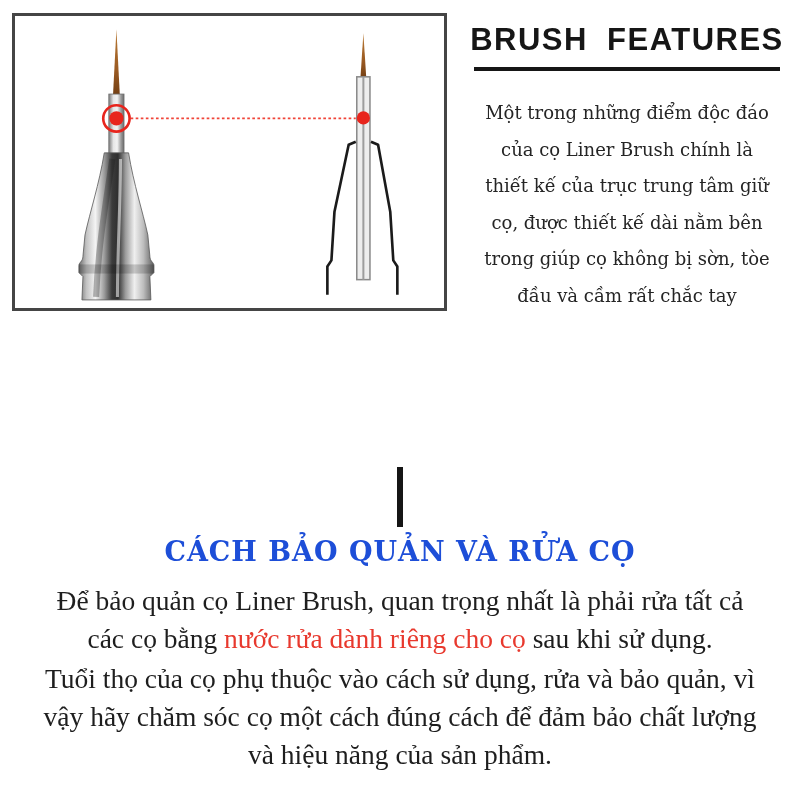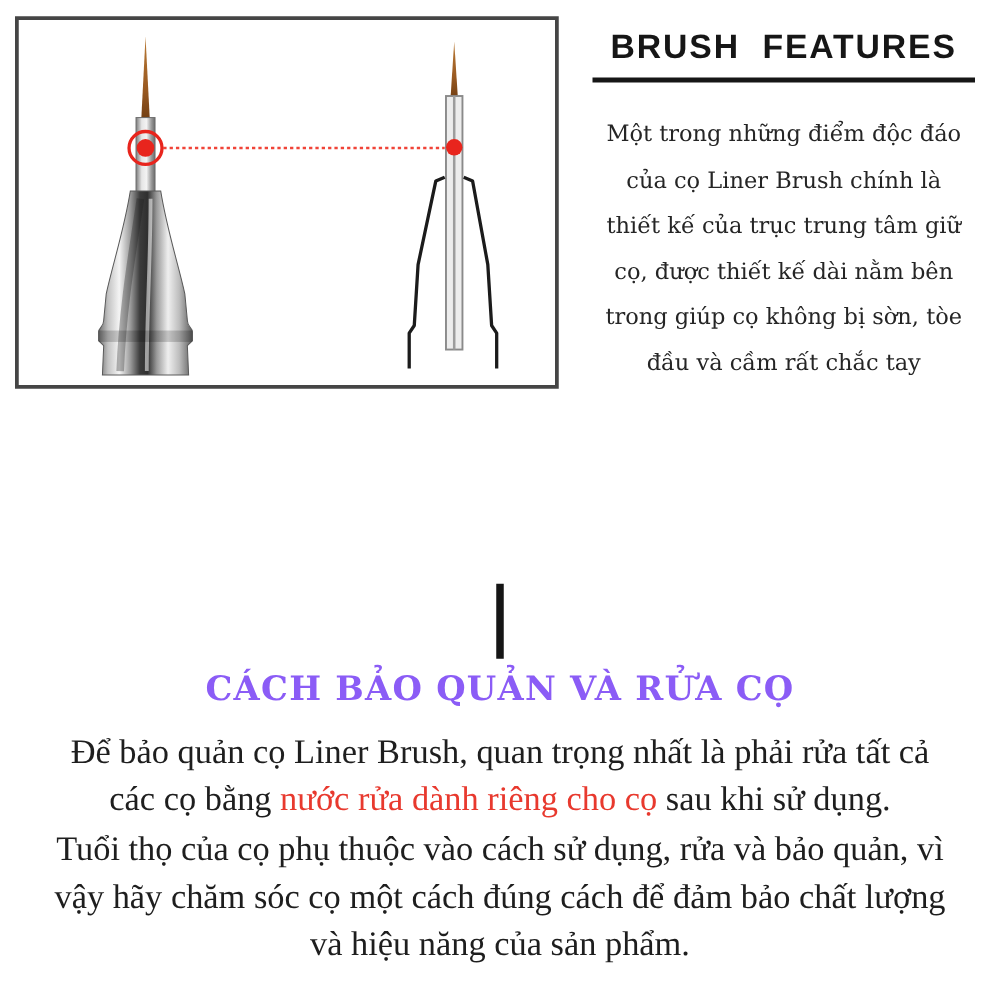--- a/index.html
+++ b/index.html
@@ -26,21 +26,21 @@
   .features{
     position:absolute;
     left:458px;top:22px;
     width:338px;
     text-align:center;
   }
   .features-title{
     margin:0;
     font-family:"Liberation Sans", sans-serif;
     font-weight:bold;
-    font-size:27px;
+    font-size:31px;
     letter-spacing:1.5px;
     word-spacing:9px;
     color:#161616;
     white-space:nowrap;
   }
   .features-underline{
     width:306px;height:4px;
     background:#161616;
     margin:9px auto 0 auto;
   }
@@ -66,21 +66,21 @@
   .care-heading{
     position:absolute;
     left:0;top:536px;
     width:800px;
     margin:0;
     text-align:center;
     font-family:"DejaVu Serif", serif;
     font-weight:bold;
     font-size:27px;
     letter-spacing:1px;
-    color:#8b5cf6;
+    color:#1d4ed8;
     white-space:nowrap;
   }
   .care-p{
     position:absolute;
     left:0;
     width:800px;
     margin:0;
     text-align:center;
     font-family:"Liberation Serif", serif;
     font-size:27.5px;

